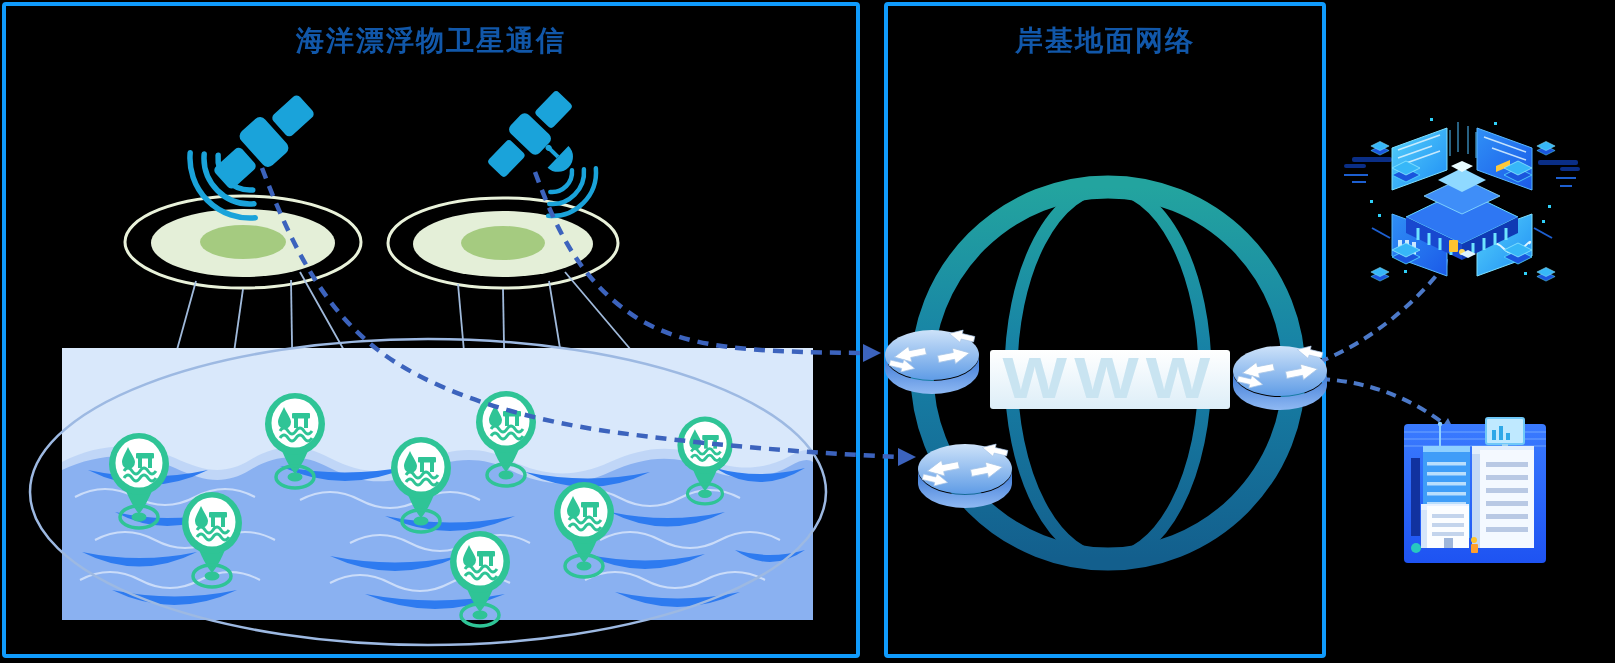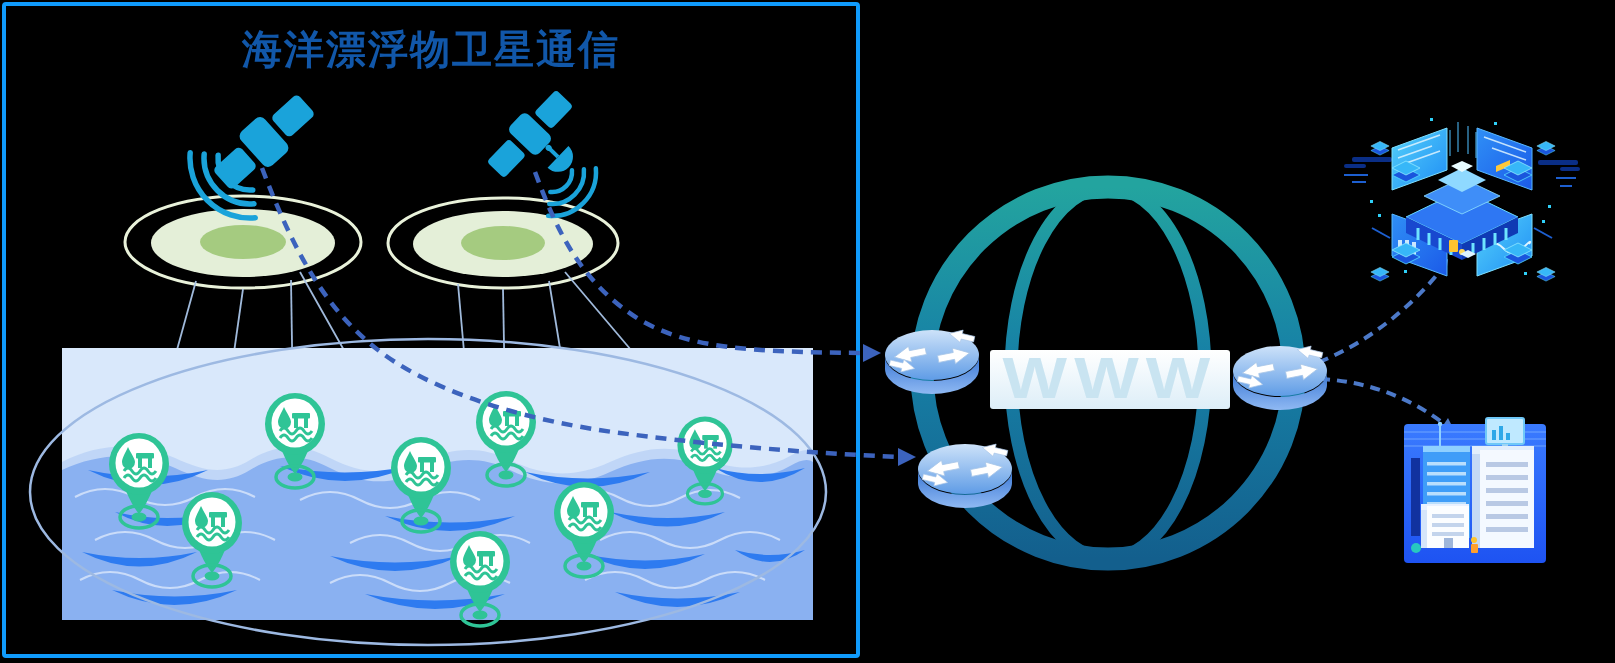--- a/index.html
+++ b/index.html
@@ -4,30 +4,33 @@
 <style>
   html,body{margin:0;padding:0;background:#000;}
   #stage{position:relative;width:1615px;height:663px;background:#000000;overflow:hidden;
          font-family:"Liberation Sans", sans-serif;}
   .panel{position:absolute;top:2px;height:656px;border:4px solid #109bfc;border-radius:4px;
          box-sizing:border-box;background:transparent;}
   #panel-satellite{left:2px;width:858px;}
   #panel-ground{left:884px;width:442px;}
   #panel-office{left:1352px;width:261px;}
   .panel-title{position:absolute;top:16px;left:0;width:100%;text-align:center;
-               font-size:40px;font-weight:bold;letter-spacing:2px;color:#1157a9;}
+               font-size:28px;font-weight:bold;letter-spacing:2px;color:#1157a9;}
   #diagram-svg{position:absolute;left:0;top:0;pointer-events:none;}
 </style>
 </head>
 <body>
 
 <div id="stage">
 
   <div class="panel" id="panel-satellite">
     <div class="panel-title">海洋漂浮物卫星通信</div>
+  </div>
+  <div class="panel" id="panel-ground">
+    <div class="panel-title">岸基地面网络</div>
   </div>
 
   <svg id="diagram-svg" width="1615" height="663" viewBox="0 0 1615 663">
     <defs>
       <linearGradient id="gGrad" x1="0" y1="0" x2="0" y2="1">
         <stop offset="0" stop-color="#23a49f"></stop>
           <stop offset="0.45" stop-color="#1781a6"></stop>
           <stop offset="1" stop-color="#135f8d"></stop>
       </linearGradient>
       <linearGradient id="wwwGrad" x1="0" y1="0" x2="0" y2="1">

